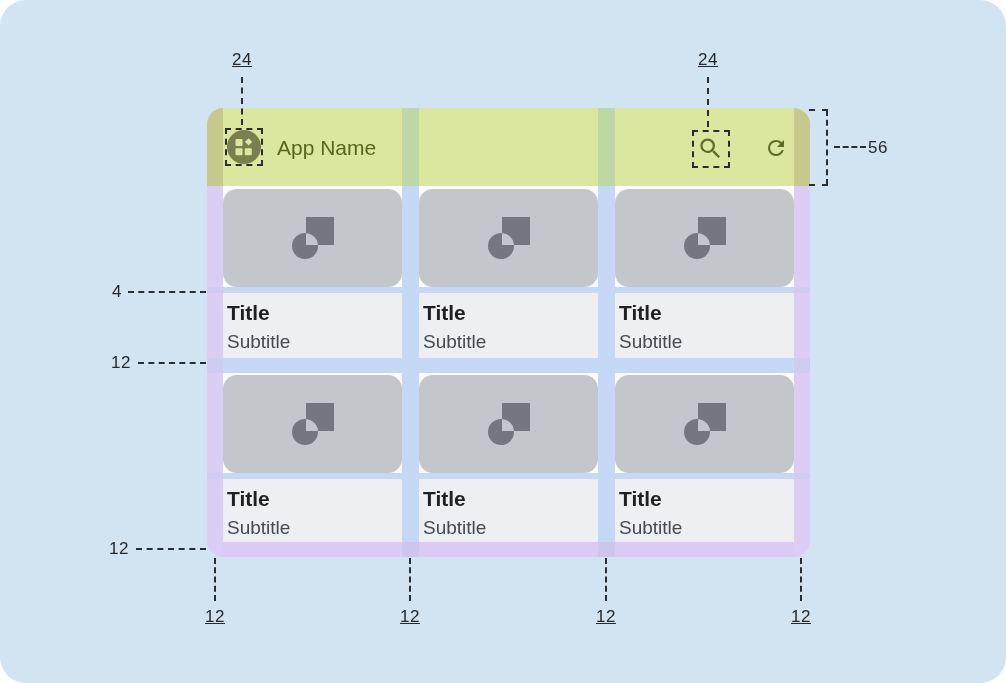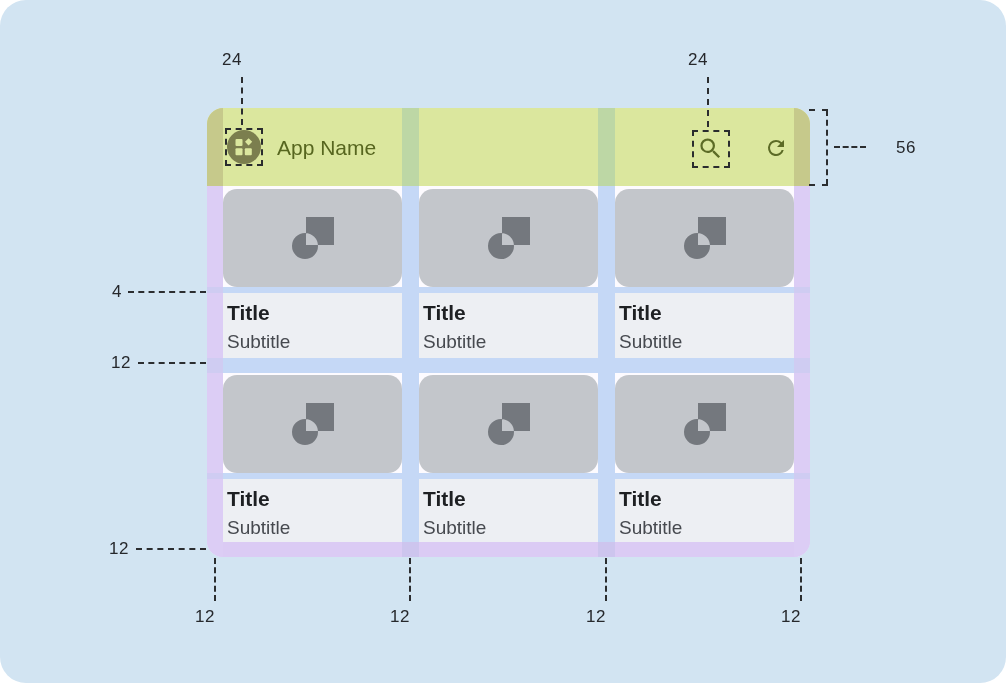--- a/index.html
+++ b/index.html
@@ -26,21 +26,21 @@
   .blend-mx{background:#cfccf2;}
   .blend-gb{background:#cdc5ee;}
   .olive{background:#c6c98b;}
   .gutter-bar{background:#bdd7a5;}
   .appicon{left:20px;top:22px;width:34px;height:34px;border-radius:50%;
       background:#7b7e4e;display:flex;align-items:center;justify-content:center;}
   .dashbox{border:2px dashed #2a2c2e;}
   .appname{left:70px;top:27px;font-size:21px;font-weight:500;color:#57661f;line-height:26px;}
   
   .mlabel{font-size:17px;font-weight:500;color:#26282c;letter-spacing:.5px;line-height:20px;}
-  .tc{width:40px;text-align:left;}
+  .tc{width:40px;text-align:center;text-decoration:underline;}
   .tr{width:40px;text-align:right;}
   .dash-v{border-left:2px dashed #2b2d30;width:0;}
   .dash-h{border-top:2px dashed #2b2d30;height:0;}
 </style>
 </head>
 <body>
 
 <div class="canvas">
 
   <div class="abs ui">
@@ -157,21 +157,21 @@
   <div class="abs mlabel tc" style="left:222px;top:50px;">24</div>
   <div class="abs dash-v" style="left:241px;top:77px;height:48px;"></div>
 
   <div class="abs mlabel tc" style="left:688px;top:50px;">24</div>
   <div class="abs dash-v" style="left:707px;top:77px;height:50px;"></div>
 
   <div class="abs dash-h" style="left:809px;top:109px;width:19px;"></div>
   <div class="abs dash-h" style="left:809px;top:184px;width:19px;"></div>
   <div class="abs dash-v" style="left:826px;top:110px;height:75px;"></div>
   <div class="abs dash-h" style="left:834px;top:146px;width:32px;"></div>
-  <div class="abs mlabel" style="left:896px;top:138px;">56</div>
+  <div class="abs mlabel" style="left:868px;top:138px;">56</div>
 
   <div class="abs mlabel tr" style="left:82px;top:282px;">4</div>
   <div class="abs dash-h" style="left:128px;top:291px;width:78px;"></div>
 
   <div class="abs mlabel tr" style="left:91px;top:353px;">12</div>
   <div class="abs dash-h" style="left:138px;top:362px;width:68px;"></div>
 
   <div class="abs mlabel tr" style="left:89px;top:539px;">12</div>
   <div class="abs dash-h" style="left:136px;top:548px;width:70px;"></div>
 

